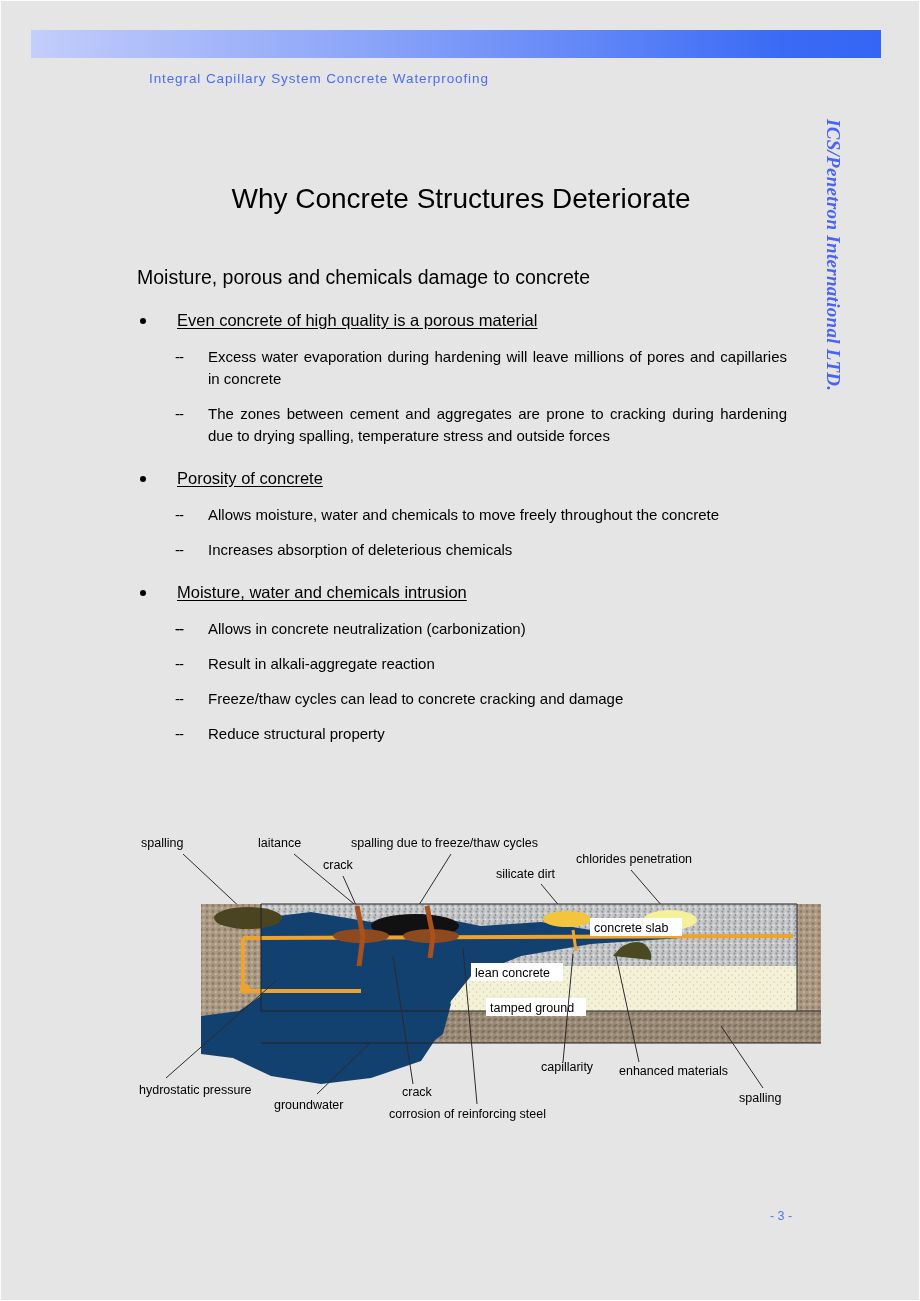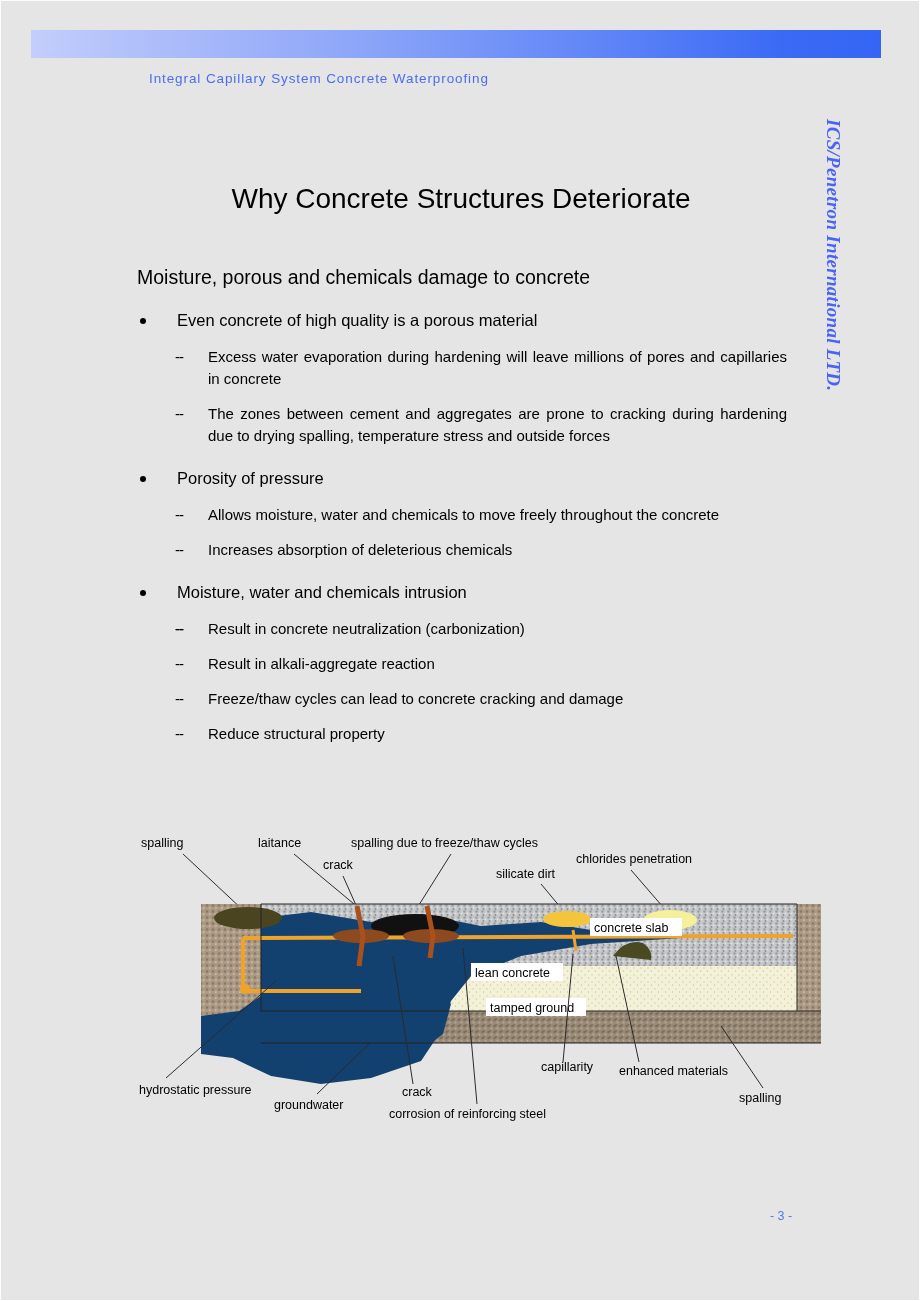--- a/index.html
+++ b/index.html
@@ -94,20 +94,21 @@
     position: absolute;
     left: 3px;
     top: 7px;
     width: 6px;
     height: 6px;
     border-radius: 50%;
     background: #000;
   }
   .bullet-label {
     font-size: 16.5px;
+    text-decoration: underline;
     text-underline-offset: 2px;
   }
   .sub-list { margin: 0 0 22px 0; }
   .sub-row {
     position: relative;
     padding-left: 71px;
     margin-bottom: 13px;
     font-size: 15px;
     line-height: 22px;
     text-align: justify;
@@ -176,21 +177,21 @@
         <div class="sub-row">
           <span class="sub-dash">--</span>
           <span>The zones between cement and aggregates are prone to cracking during hardening due to drying spalling, temperature stress and outside forces</span>
         </div>
       </div>
     </div>
 
     <div class="group">
       <div class="bullet-row">
         <span class="bullet-dot"></span>
-        <span class="bullet-label">Porosity of pressure</span>
+        <span class="bullet-label">Porosity of concrete</span>
       </div>
       <div class="sub-list">
         <div class="sub-row nowrap">
           <span class="sub-dash">--</span>
           <span>Allows moisture, water and chemicals to move freely throughout the concrete</span>
         </div>
         <div class="sub-row nowrap">
           <span class="sub-dash">--</span>
           <span>Increases absorption of deleterious chemicals</span>
         </div>
@@ -201,21 +202,21 @@
       <div class="bullet-row">
         <span class="bullet-dot"></span>
         <span class="bullet-label">Moisture, water and chemicals intrusion</span>
       </div>
       <div class="sub-list">
         <div class="sub-row nowrap">
           <span class="sub-dash">--</span>
         </div>
         <div class="sub-row nowrap">
           <span class="sub-dash">--</span>
-          <span>Result in concrete neutralization (carbonization)</span>
+          <span>Allows in concrete neutralization (carbonization)</span>
         </div>
         <div class="sub-row nowrap">
           <span class="sub-dash">--</span>
           <span>Result in alkali-aggregate reaction</span>
         </div>
         <div class="sub-row nowrap">
           <span class="sub-dash">--</span>
           <span>Freeze/thaw cycles can lead to concrete cracking and damage</span>
         </div>
         <div class="sub-row nowrap">

